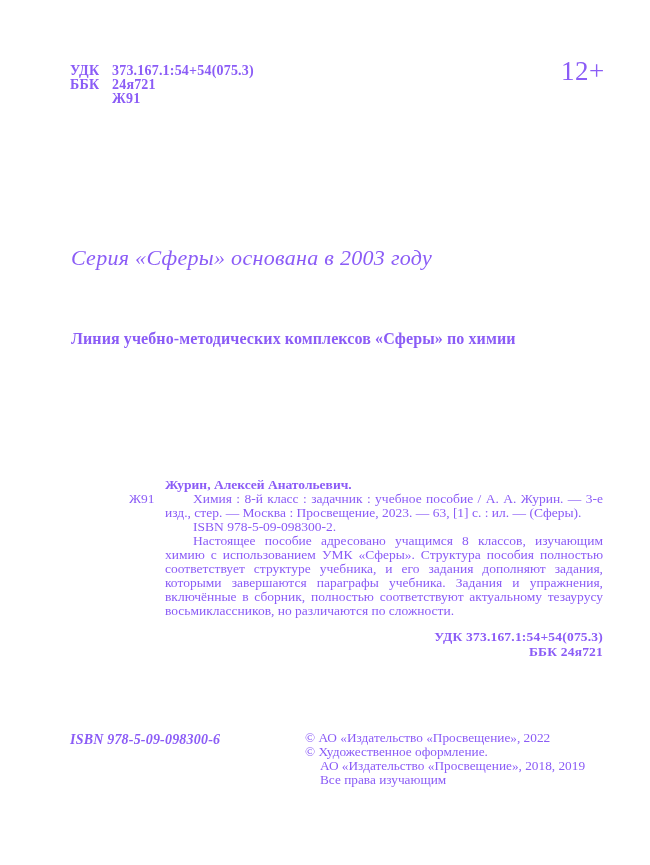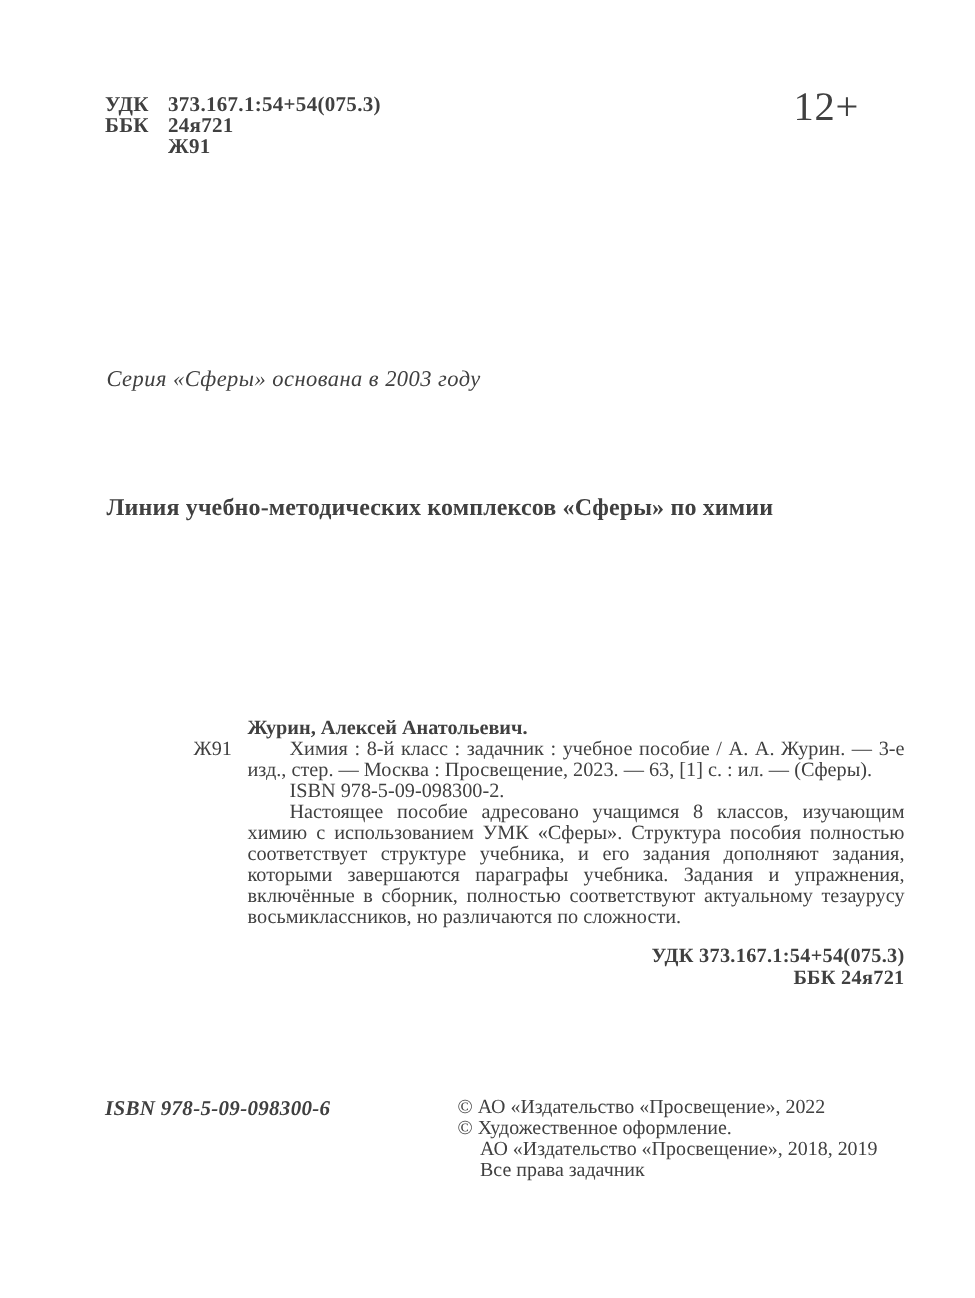--- a/index.html
+++ b/index.html
@@ -5,21 +5,21 @@
   html, body {
     margin: 0;
     padding: 0;
     background: #ffffff;
   }
   .page {
     position: relative;
     width: 650px;
     height: 865px;
     background: #ffffff;
-    color: #404040;
+    color: #8b5cf6;
     font-family: "Liberation Serif", "DejaVu Serif", serif;
     overflow: hidden;
   }
 
   
   .codes-top {
     position: absolute;
     left: 70px;
     top: 64px;
     font-size: 14px;
@@ -29,34 +29,34 @@
   }
   .codes-top .row { white-space: nowrap; }
   .codes-top .label {
     display: inline-block;
     width: 42px;
   }
 
   
   .age-rating {
     position: absolute;
-    left: 529px;
+    left: 561px;
     top: 56px;
     font-size: 27px;
     line-height: 30px;
     letter-spacing: 0.5px;
   }
 
   
   .series-line {
     position: absolute;
     left: 71px;
     top: 245px;
     font-style: italic;
-    font-size: 15px;
+    font-size: 22px;
     letter-spacing: 0.3px;
   }
 
   
   .umk-line {
     position: absolute;
     left: 71px;
     top: 330px;
     font-weight: bold;
     font-size: 16px;
@@ -147,16 +147,16 @@
       <div>ББК 24я721</div>
     </div>
   </div>
 
   <div class="footer-isbn">ISBN 978-5-09-098300-6</div>
 
   <div class="copyright-block">
     <div>© АО «Издательство «Просвещение», 2022</div>
     <div>© Художественное оформление.</div>
     <div class="cont">АО «Издательство «Просвещение», 2018, 2019</div>
-    <div class="cont">Все права задачник</div>
+    <div class="cont">Все права изучающим</div>
   </div>
 
 </div>
 
 </body></html>

